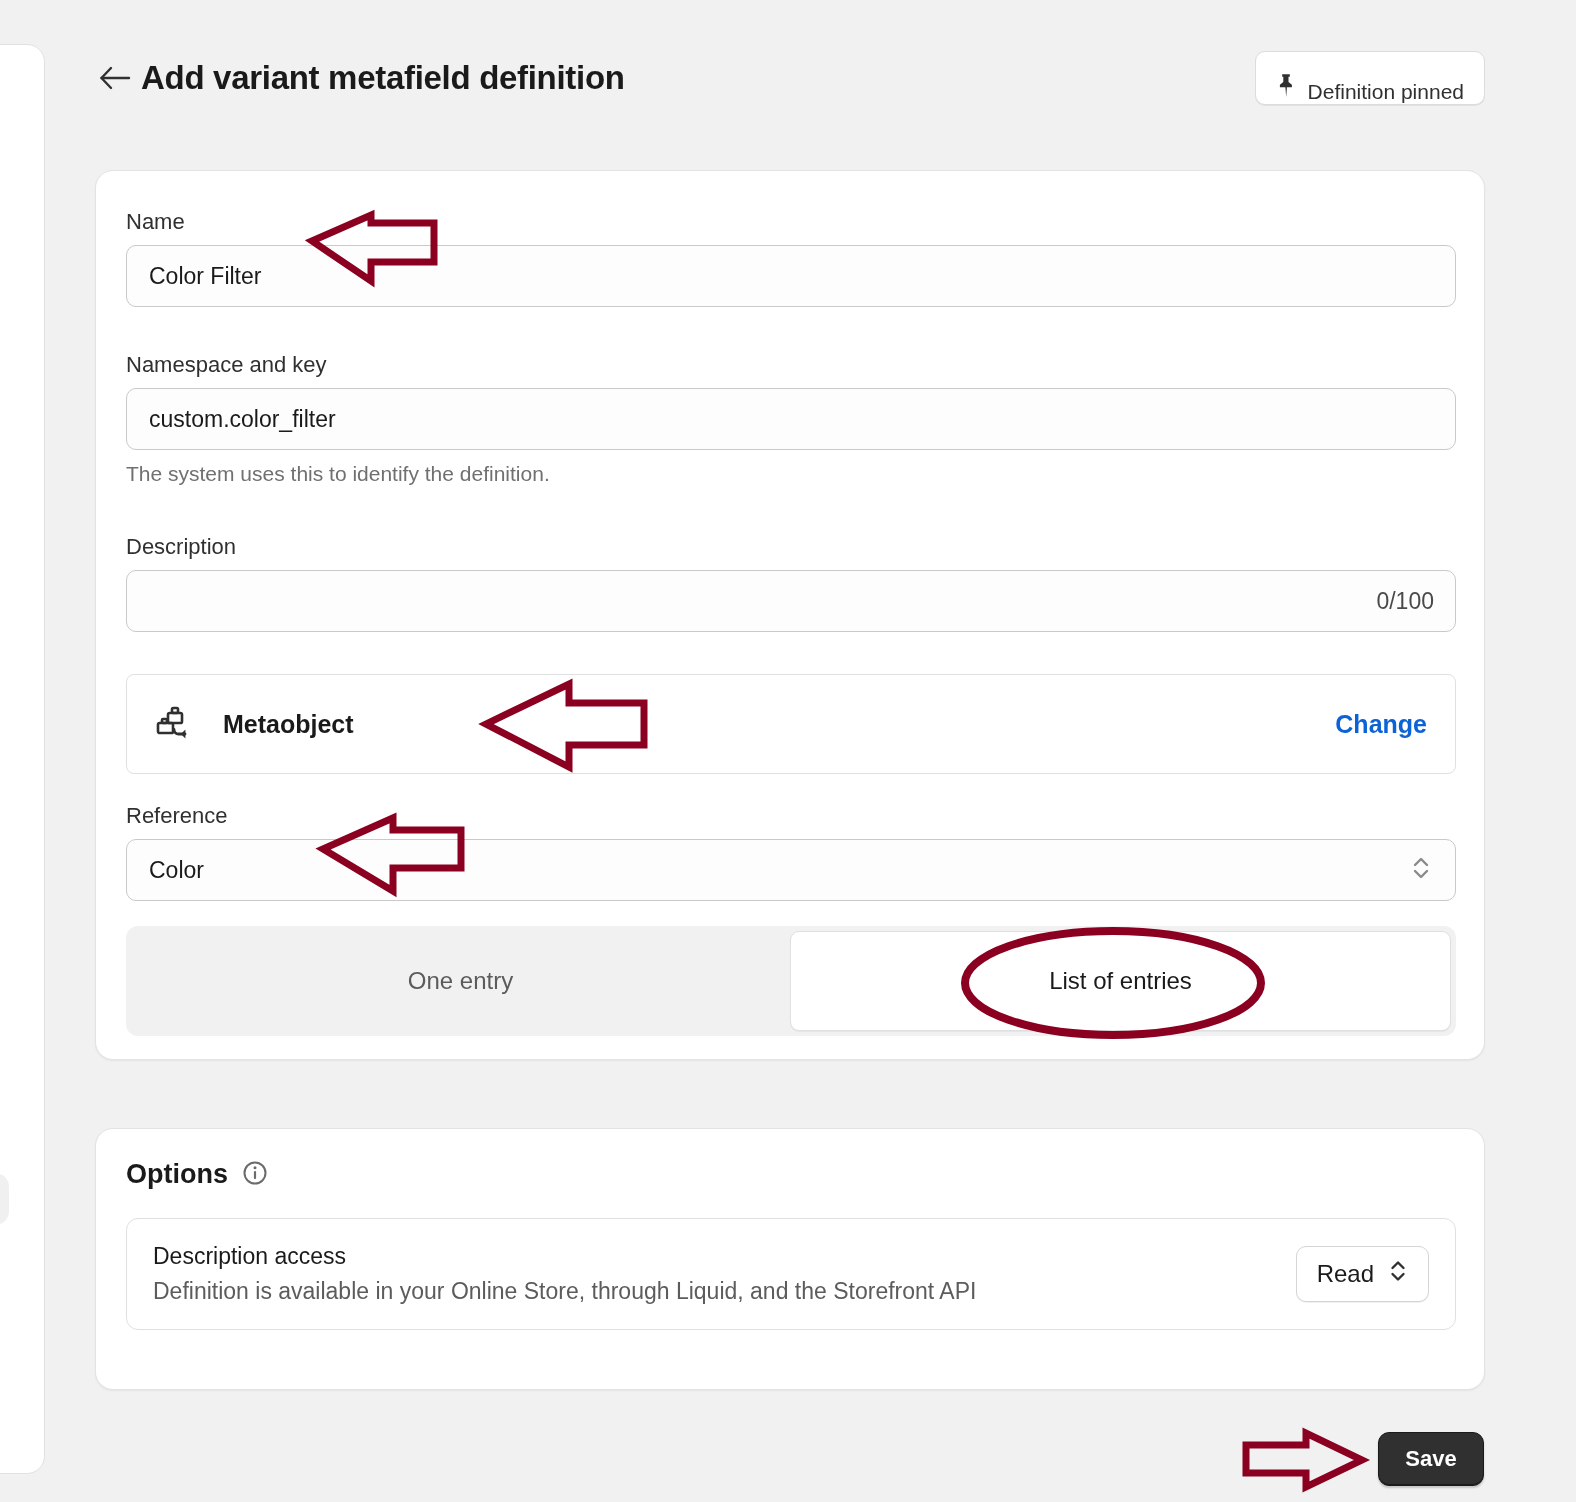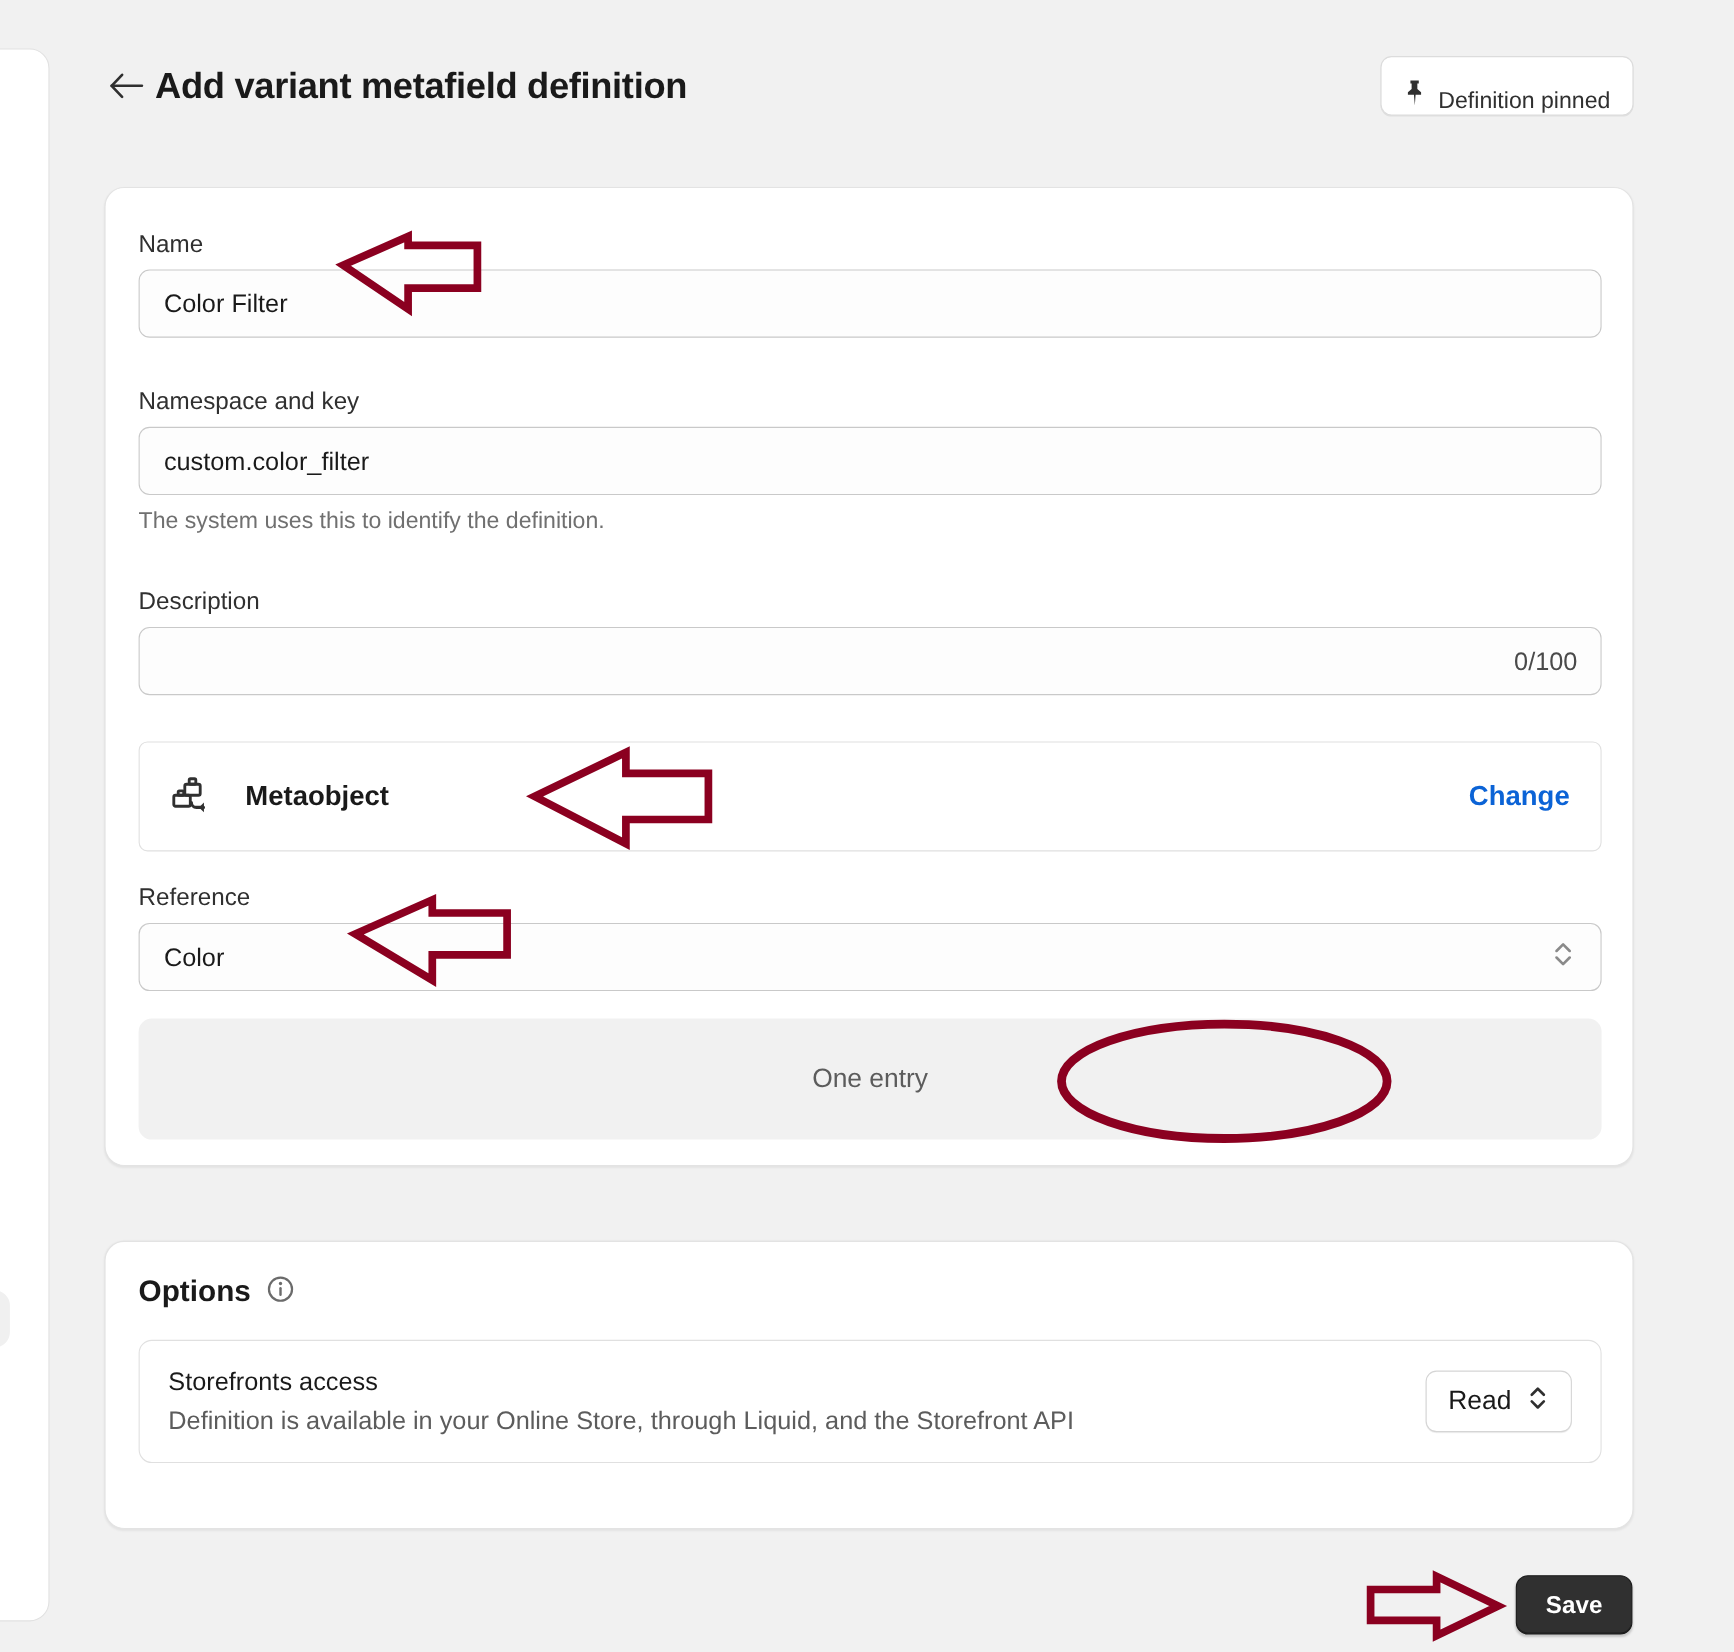--- a/index.html
+++ b/index.html
@@ -321,40 +321,41 @@
             <path d="M5 13 L11 7 L17 13" fill="none" stroke="#8a8a8a" stroke-width="2.4" stroke-linecap="round" stroke-linejoin="round"></path>
             <path d="M5 19 L11 25 L17 19" fill="none" stroke="#8a8a8a" stroke-width="2.4" stroke-linecap="round" stroke-linejoin="round"></path>
           </svg>
         </span>
       </div>
     </div>
 
     <div style="position:absolute; left:30px; top:755px; width:1330px;">
       <div class="segmented">
         <div class="seg">One entry</div>
+        <div class="seg active">List of entries</div>
       </div>
     </div>
   </div>
 
   <div class="card" id="card-options">
     <div style="position:absolute; left:30px; top:30px; width:1330px;">
       <div class="options-title-row">
         <span class="options-title">Options</span>
         <span class="info-icon">
           <svg width="26" height="26" viewBox="0 0 26 26" aria-hidden="true">
             <circle cx="13" cy="13" r="10.5" fill="none" stroke="#6b6b6b" stroke-width="2"></circle>
             <circle cx="13" cy="7.8" r="1.5" fill="#6b6b6b"></circle>
             <rect x="11.9" y="11" width="2.2" height="8.2" rx="1.1" fill="#6b6b6b"></rect>
           </svg>
         </span>
       </div>
 
       <div class="option-box">
         <div>
-          <div class="opt-title">Storefronts access</div>
+          <div class="opt-title">Description access</div>
           <div class="opt-desc">Definition is available in your Online Store, through Liquid, and the Storefront API</div>
         </div>
         <div class="read-btn">
           <span>Read</span>
           <span>
             <svg width="20" height="30" viewBox="0 0 20 30" aria-hidden="true">
               <path d="M4.5 12 L10 6.5 L15.5 12" fill="none" stroke="#303030" stroke-width="2.4" stroke-linecap="round" stroke-linejoin="round"></path>
               <path d="M4.5 18 L10 23.5 L15.5 18" fill="none" stroke="#303030" stroke-width="2.4" stroke-linecap="round" stroke-linejoin="round"></path>
             </svg>
           </span>

